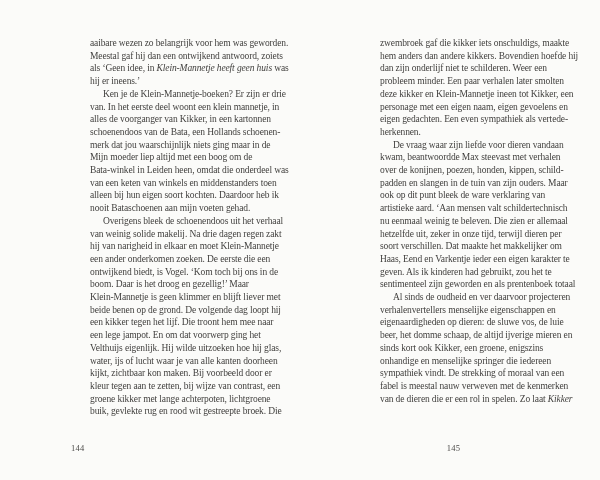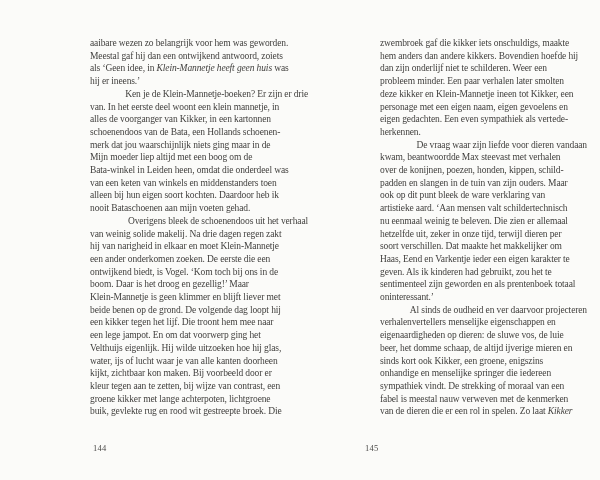--- a/index.html
+++ b/index.html
@@ -14,36 +14,35 @@
   }
   .textcol {
     position: absolute;
     top: 37px;
     font-size: 9.5px;
     line-height: 12.7px;
     letter-spacing: -0.12px;
     margin-left: 37px;
   }
   .textcol .line { white-space: pre; }
-  .textcol .line.indent { padding-left: 13px; text-align: right; }
+  .textcol .line.indent { padding-left: 13px; }
   #left-col  { left: 53px;  width: 218px; }
   #right-col { left: 343px; width: 207px; }
   .pagenum {
     position: absolute;
     top: 443px;
     font-size: 8.5px;
     letter-spacing: 0.3px;
     color: #4b4a48;
-    margin-left: 22px;
   }
   #pn-left { left: 71px; }
   #pn-right {
-    left: 343px;
+    left: 355px;
     width: 207px;
-    text-align: left;
+    text-align: center;
     padding-right: 10px;
     box-sizing: border-box;
   }
   i { font-style: italic; }
 </style>
 </head>
 <body>
 
 <div class="spread">
 
@@ -94,21 +93,20 @@
       <div class="line">over de konijnen, poezen, honden, kippen, schild-</div>
       <div class="line">padden en slangen in de tuin van zijn ouders. Maar</div>
       <div class="line">ook op dit punt bleek de ware verklaring van</div>
       <div class="line">artistieke aard. ‘Aan mensen valt schildertechnisch</div>
       <div class="line">nu eenmaal weinig te beleven. Die zien er allemaal</div>
       <div class="line">hetzelfde uit, zeker in onze tijd, terwijl dieren per</div>
       <div class="line">soort verschillen. Dat maakte het makkelijker om</div>
       <div class="line">Haas, Eend en Varkentje ieder een eigen karakter te</div>
       <div class="line">geven. Als ik kinderen had gebruikt, zou het te</div>
       <div class="line">sentimenteel zijn geworden en als prentenboek totaal</div>
-      <div class="line">oninteressant.’</div>
       <div class="line indent">Al sinds de oudheid en ver daarvoor projecteren</div>
       <div class="line">verhalenvertellers menselijke eigenschappen en</div>
       <div class="line">eigenaardigheden op dieren: de sluwe vos, de luie</div>
       <div class="line">beer, het domme schaap, de altijd ijverige mieren en</div>
       <div class="line">sinds kort ook Kikker, een groene, enigszins</div>
       <div class="line">onhandige en menselijke springer die iedereen</div>
       <div class="line">sympathiek vindt. De strekking of moraal van een</div>
       <div class="line">fabel is meestal nauw verweven met de kenmerken</div>
       <div class="line">van de dieren die er een rol in spelen. Zo laat <i>Kikker</i></div>
     </div>

